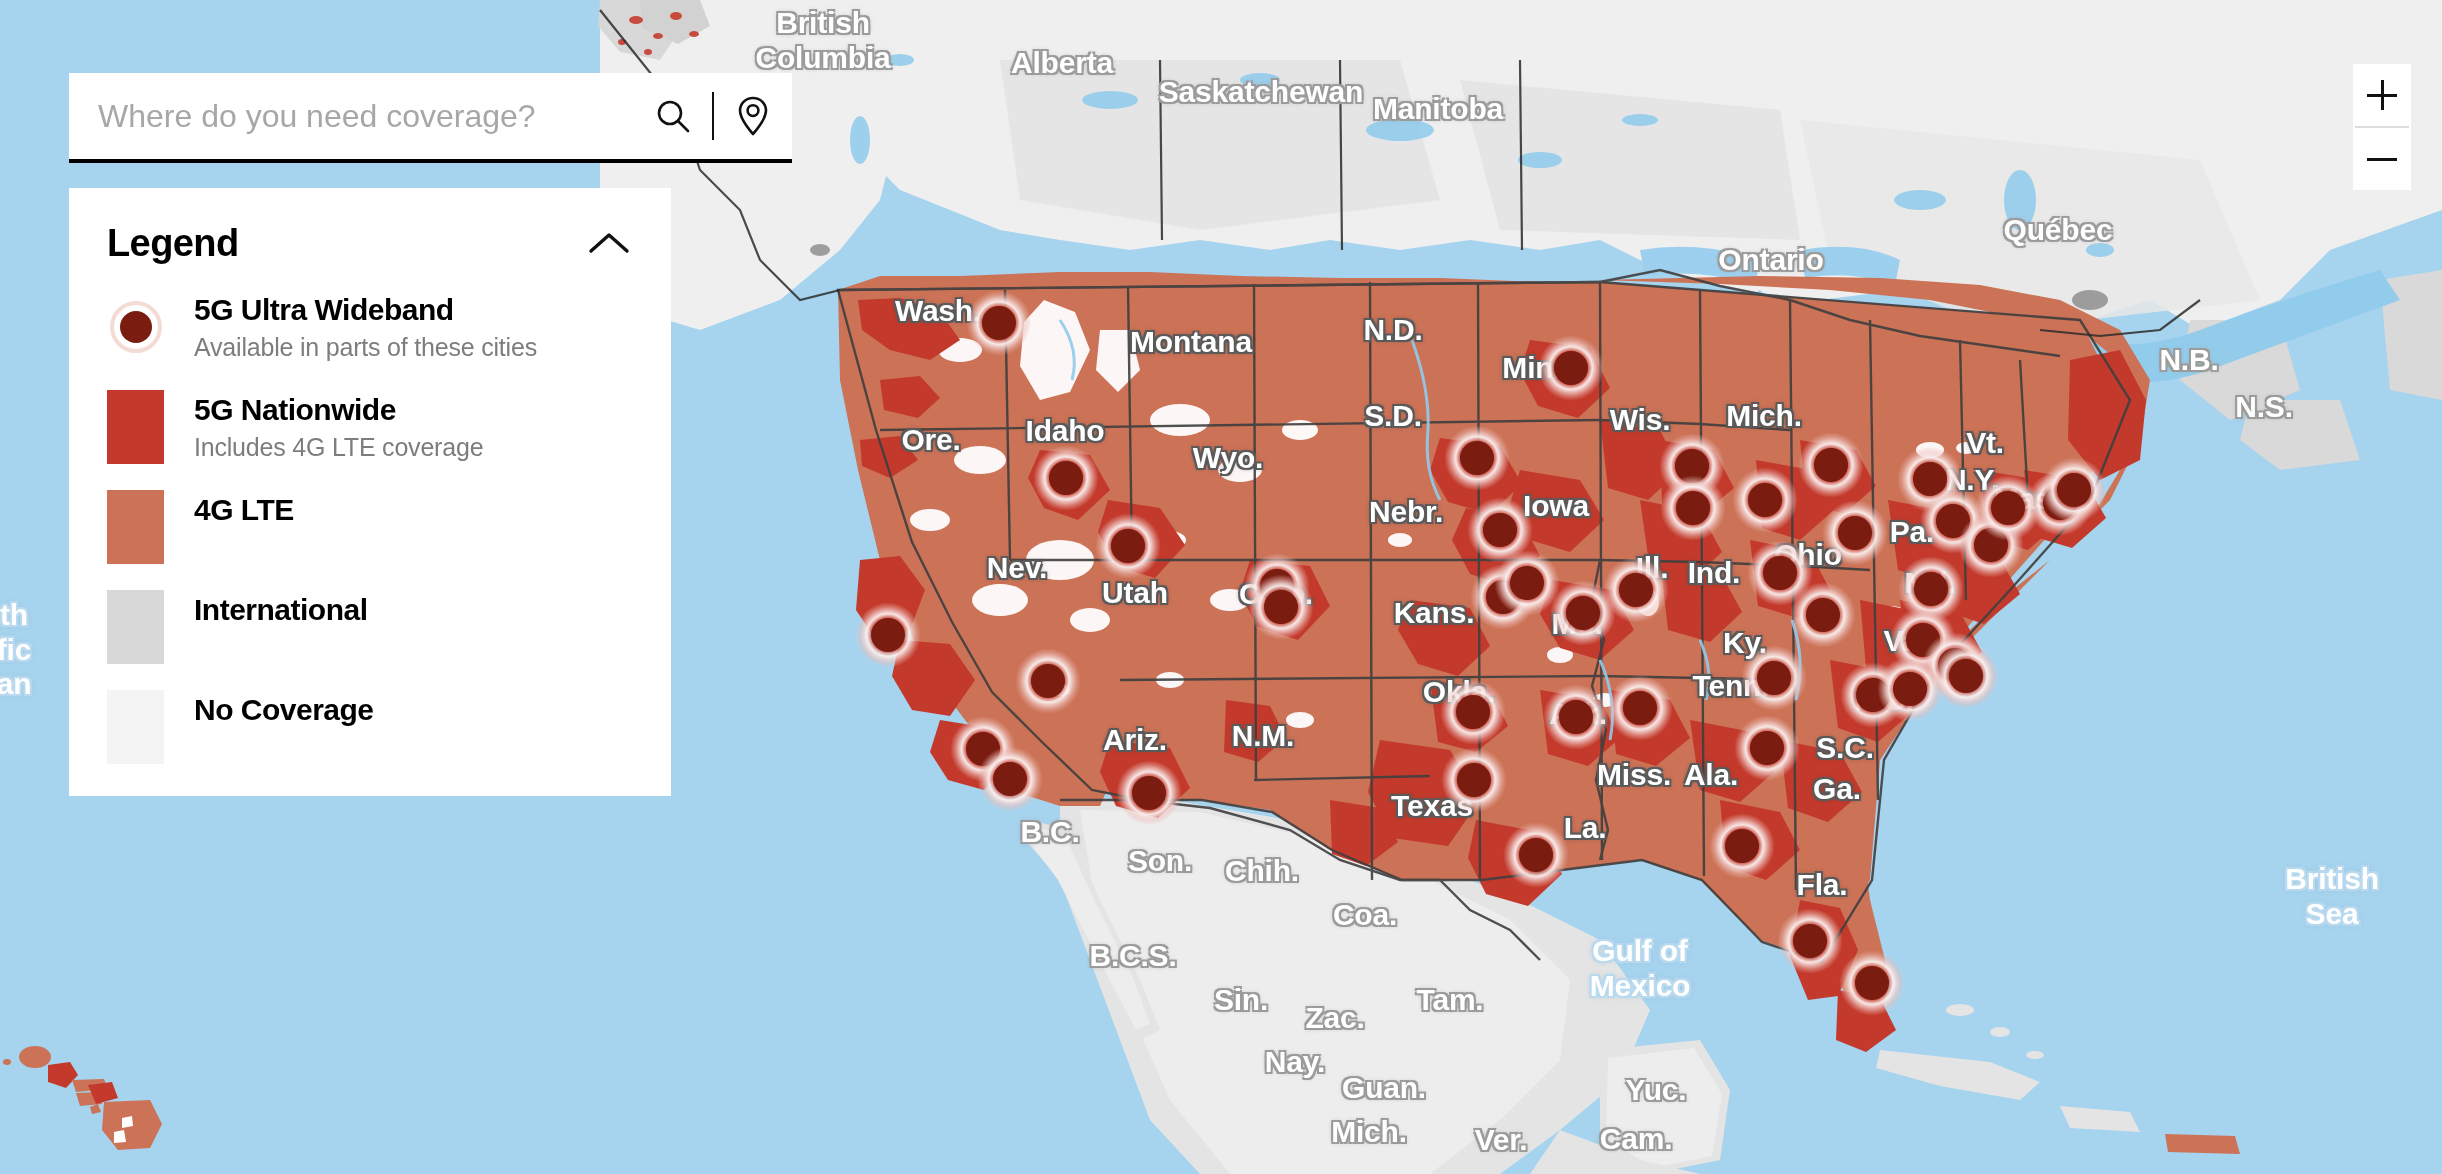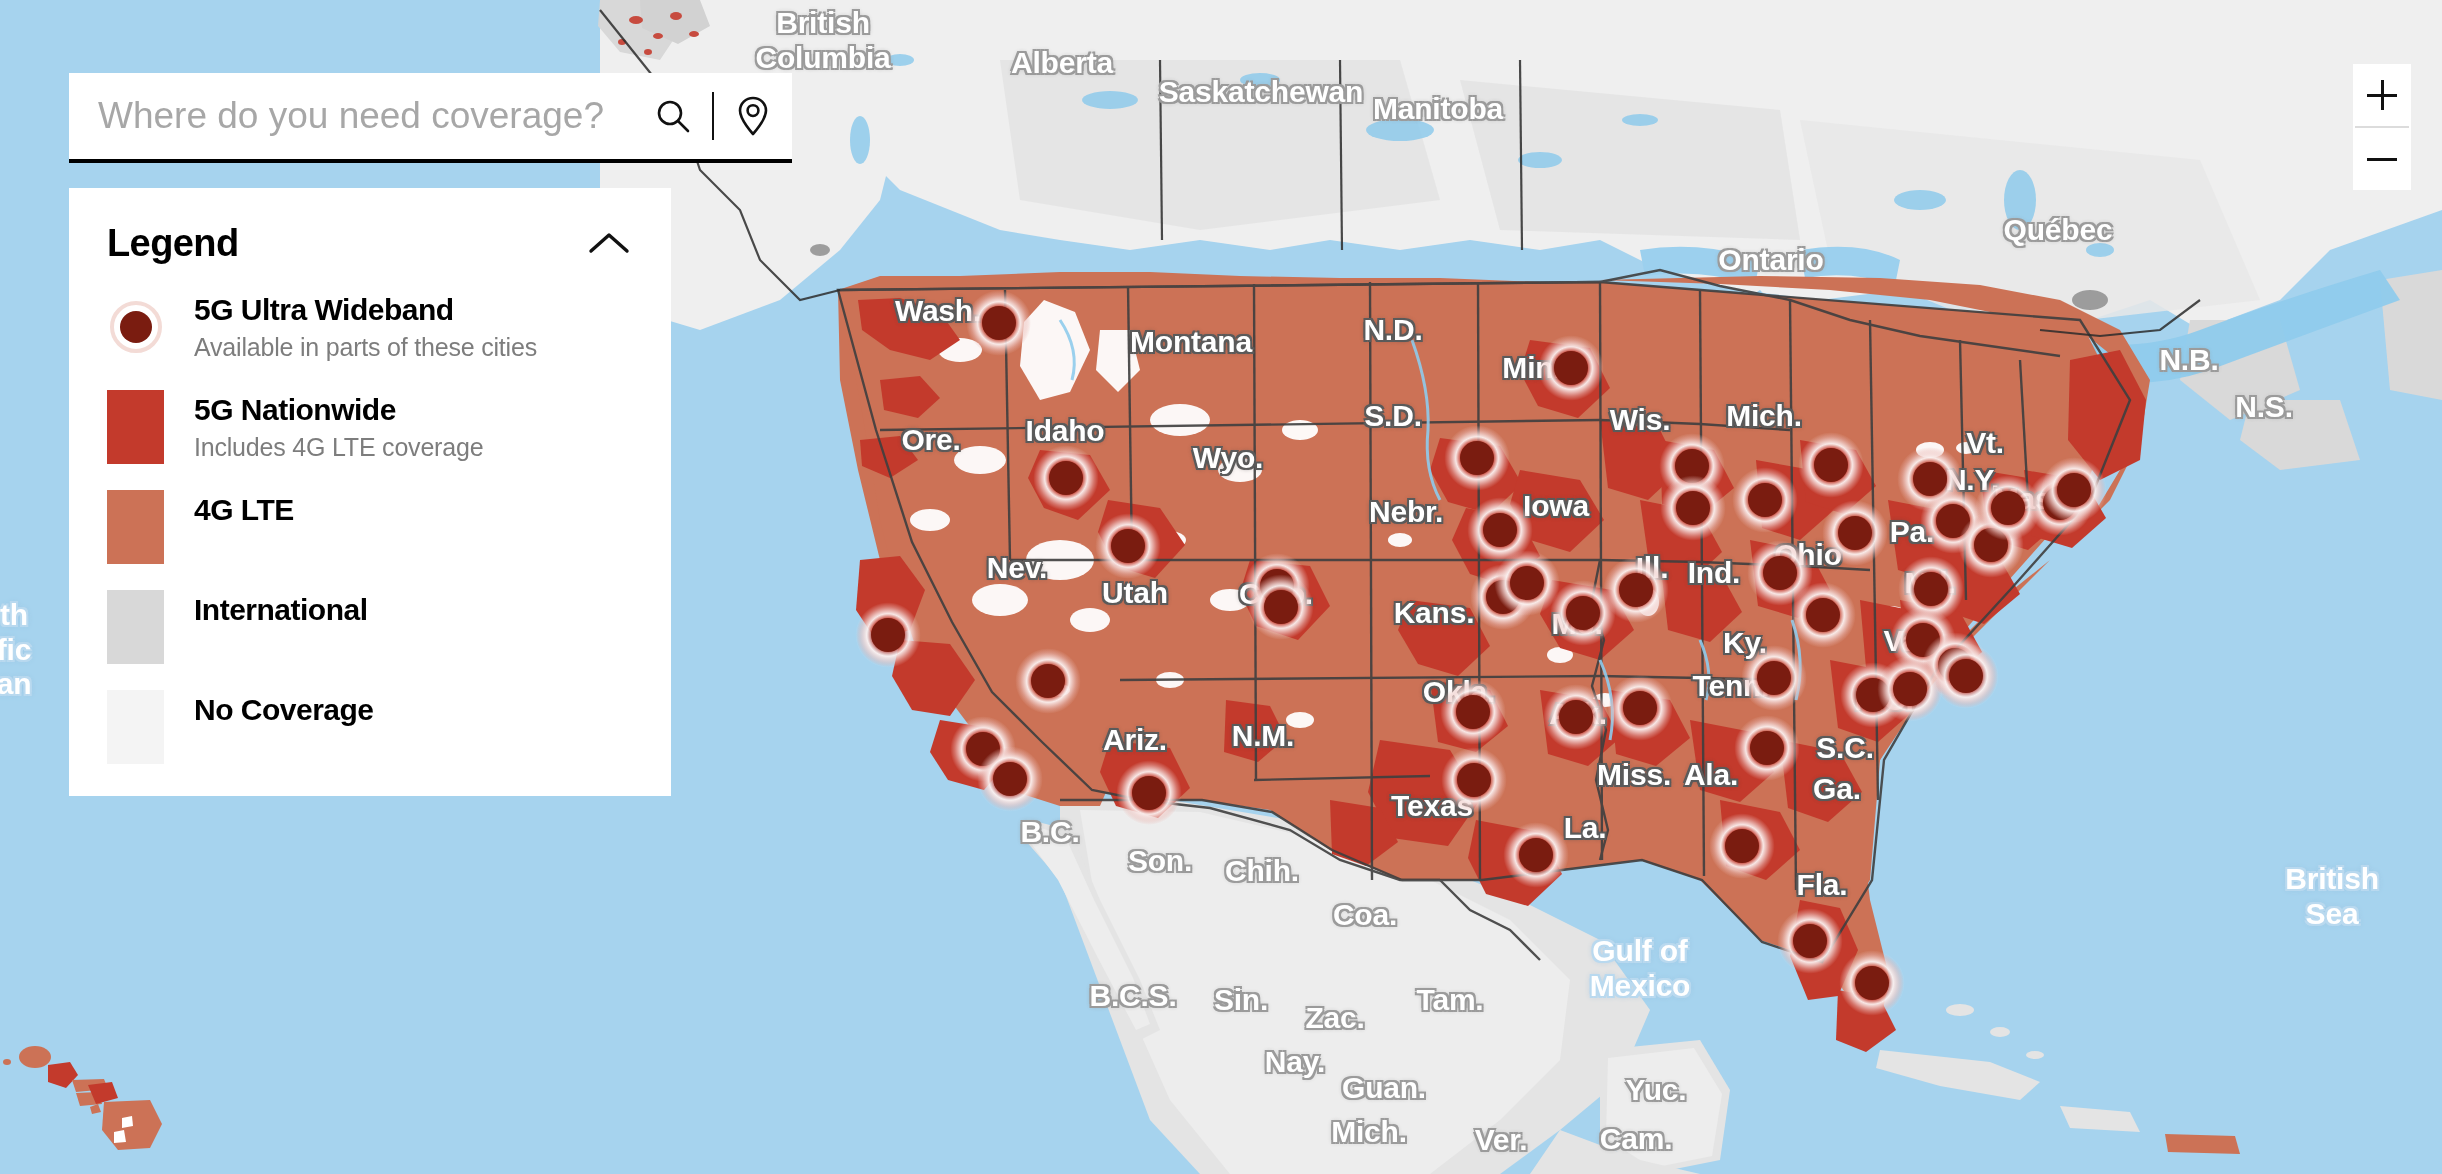--- a/index.html
+++ b/index.html
@@ -80,21 +80,21 @@
 
   
   #searchbar {
     position:absolute; left:69px; top:73px; width:723px; height:90px;
     background:#ffffff; border-bottom:4px solid #000000;
     display:flex; align-items:center;
   }
   #search-input {
     flex:1; height:100%; border:0; outline:0; background:transparent;
     font-family:"Liberation Sans", sans-serif;
-    font-size:37px; color:#3b82f6; padding:0 0 0 29px;
+    font-size:32px; color:#3b82f6; padding:0 0 0 29px;
   }
   #search-input::placeholder { color:#a7a7a7; }
   .sb-icon {
     width:78px; height:100%; display:flex; align-items:center;
     justify-content:center; cursor:pointer;
   }
   .sb-divider { width:2px; height:48px; background:#111; flex:0 0 auto; }
 
   
   #legend {
@@ -483,21 +483,21 @@
         <div class="lbl ca" style="left: 2058px; top: 230px;">Québec</div>
         <div class="lbl ca" style="left: 2189px; top: 360px;">N.B.</div>
         <div class="lbl ca" style="left: 2264px; top: 407px;">N.S.</div>
       </div>
 
     <div id="mx-labels">
         <div class="lbl mx" style="left: 1040px; top: 832px; padding-left: 20px;">B.C.</div>
         <div class="lbl mx" style="left: 1160px; top: 861px;">Son.</div>
         <div class="lbl mx" style="left: 1262px; top: 871px;">Chih.</div>
         <div class="lbl mx" style="left: 1365px; top: 915px;">Coa.</div>
-        <div class="lbl mx" style="left: 1133px; top: 996px;">B.C.S.</div>
+        <div class="lbl mx" style="left: 1133px; top: 956px;">B.C.S.</div>
         <div class="lbl mx" style="left: 1241px; top: 1000px;">Sin.</div>
         <div class="lbl mx" style="left: 1335px; top: 1018px;">Zac.</div>
         <div class="lbl mx" style="left: 1450px; top: 1000px;">Tam.</div>
         <div class="lbl mx" style="left: 1295px; top: 1062px;">Nay.</div>
         <div class="lbl mx" style="left: 1384px; top: 1088px;">Guan.</div>
         <div class="lbl mx" style="left: 1369px; top: 1132px;">Mich.</div>
         <div class="lbl mx" style="left: 1501px; top: 1140px;">Ver.</div>
         <div class="lbl mx" style="left: 1656px; top: 1090px;">Yuc.</div>
         <div class="lbl mx" style="left: 1636px; top: 1139px;">Cam.</div>
       </div>

